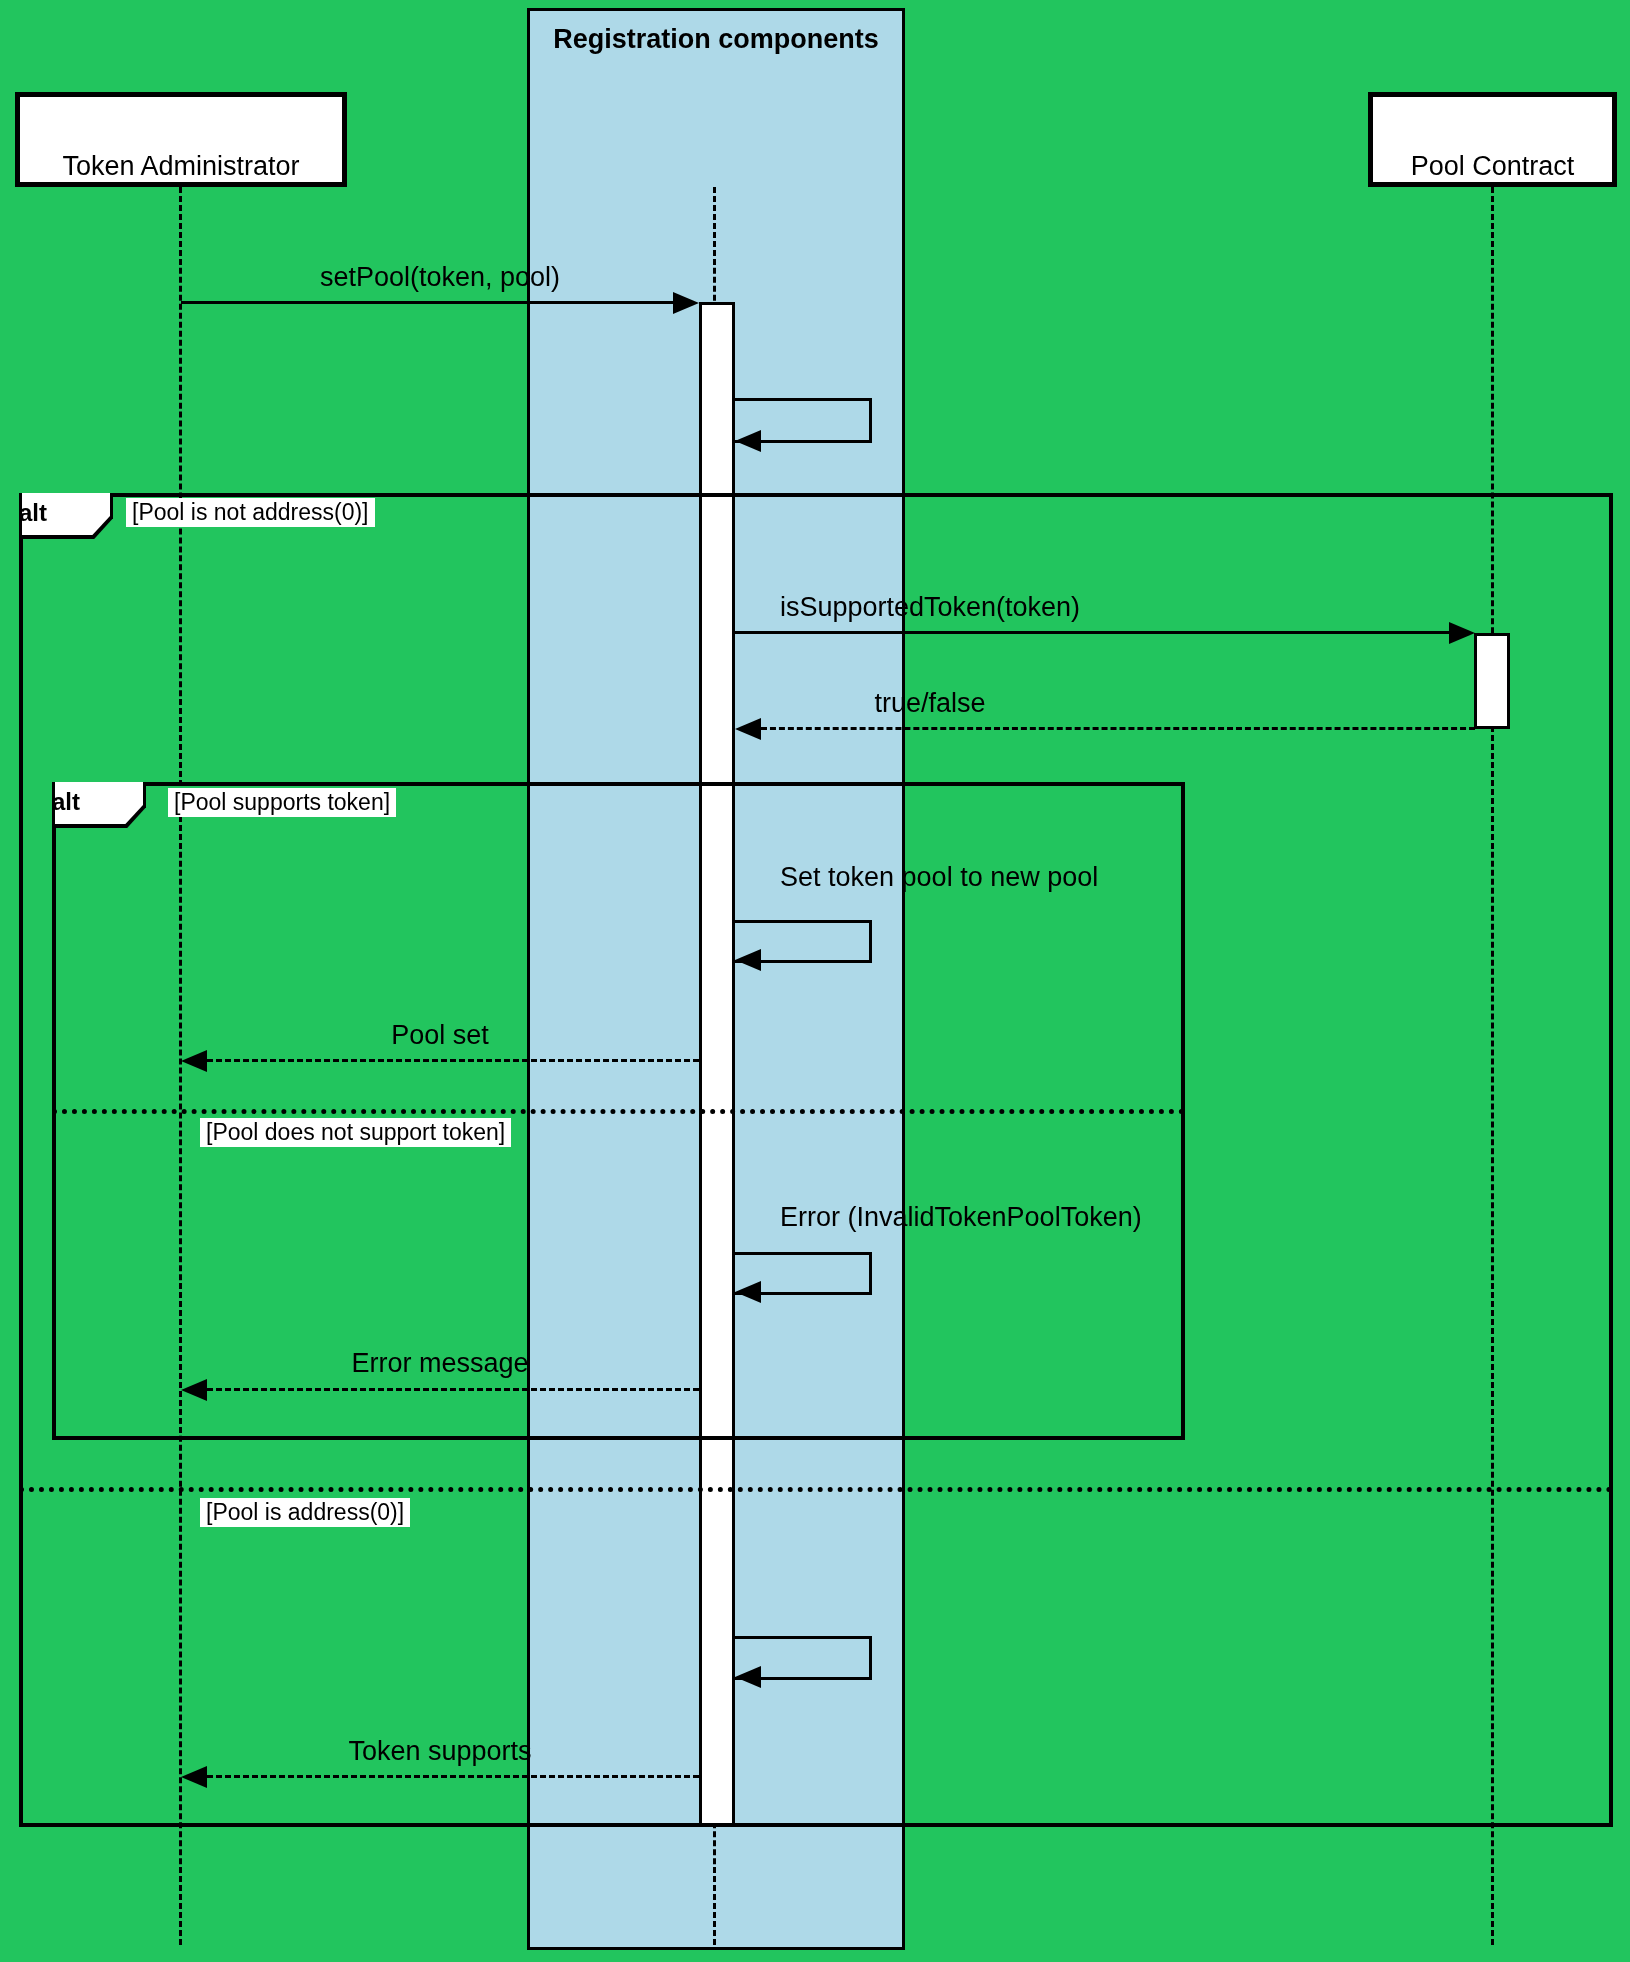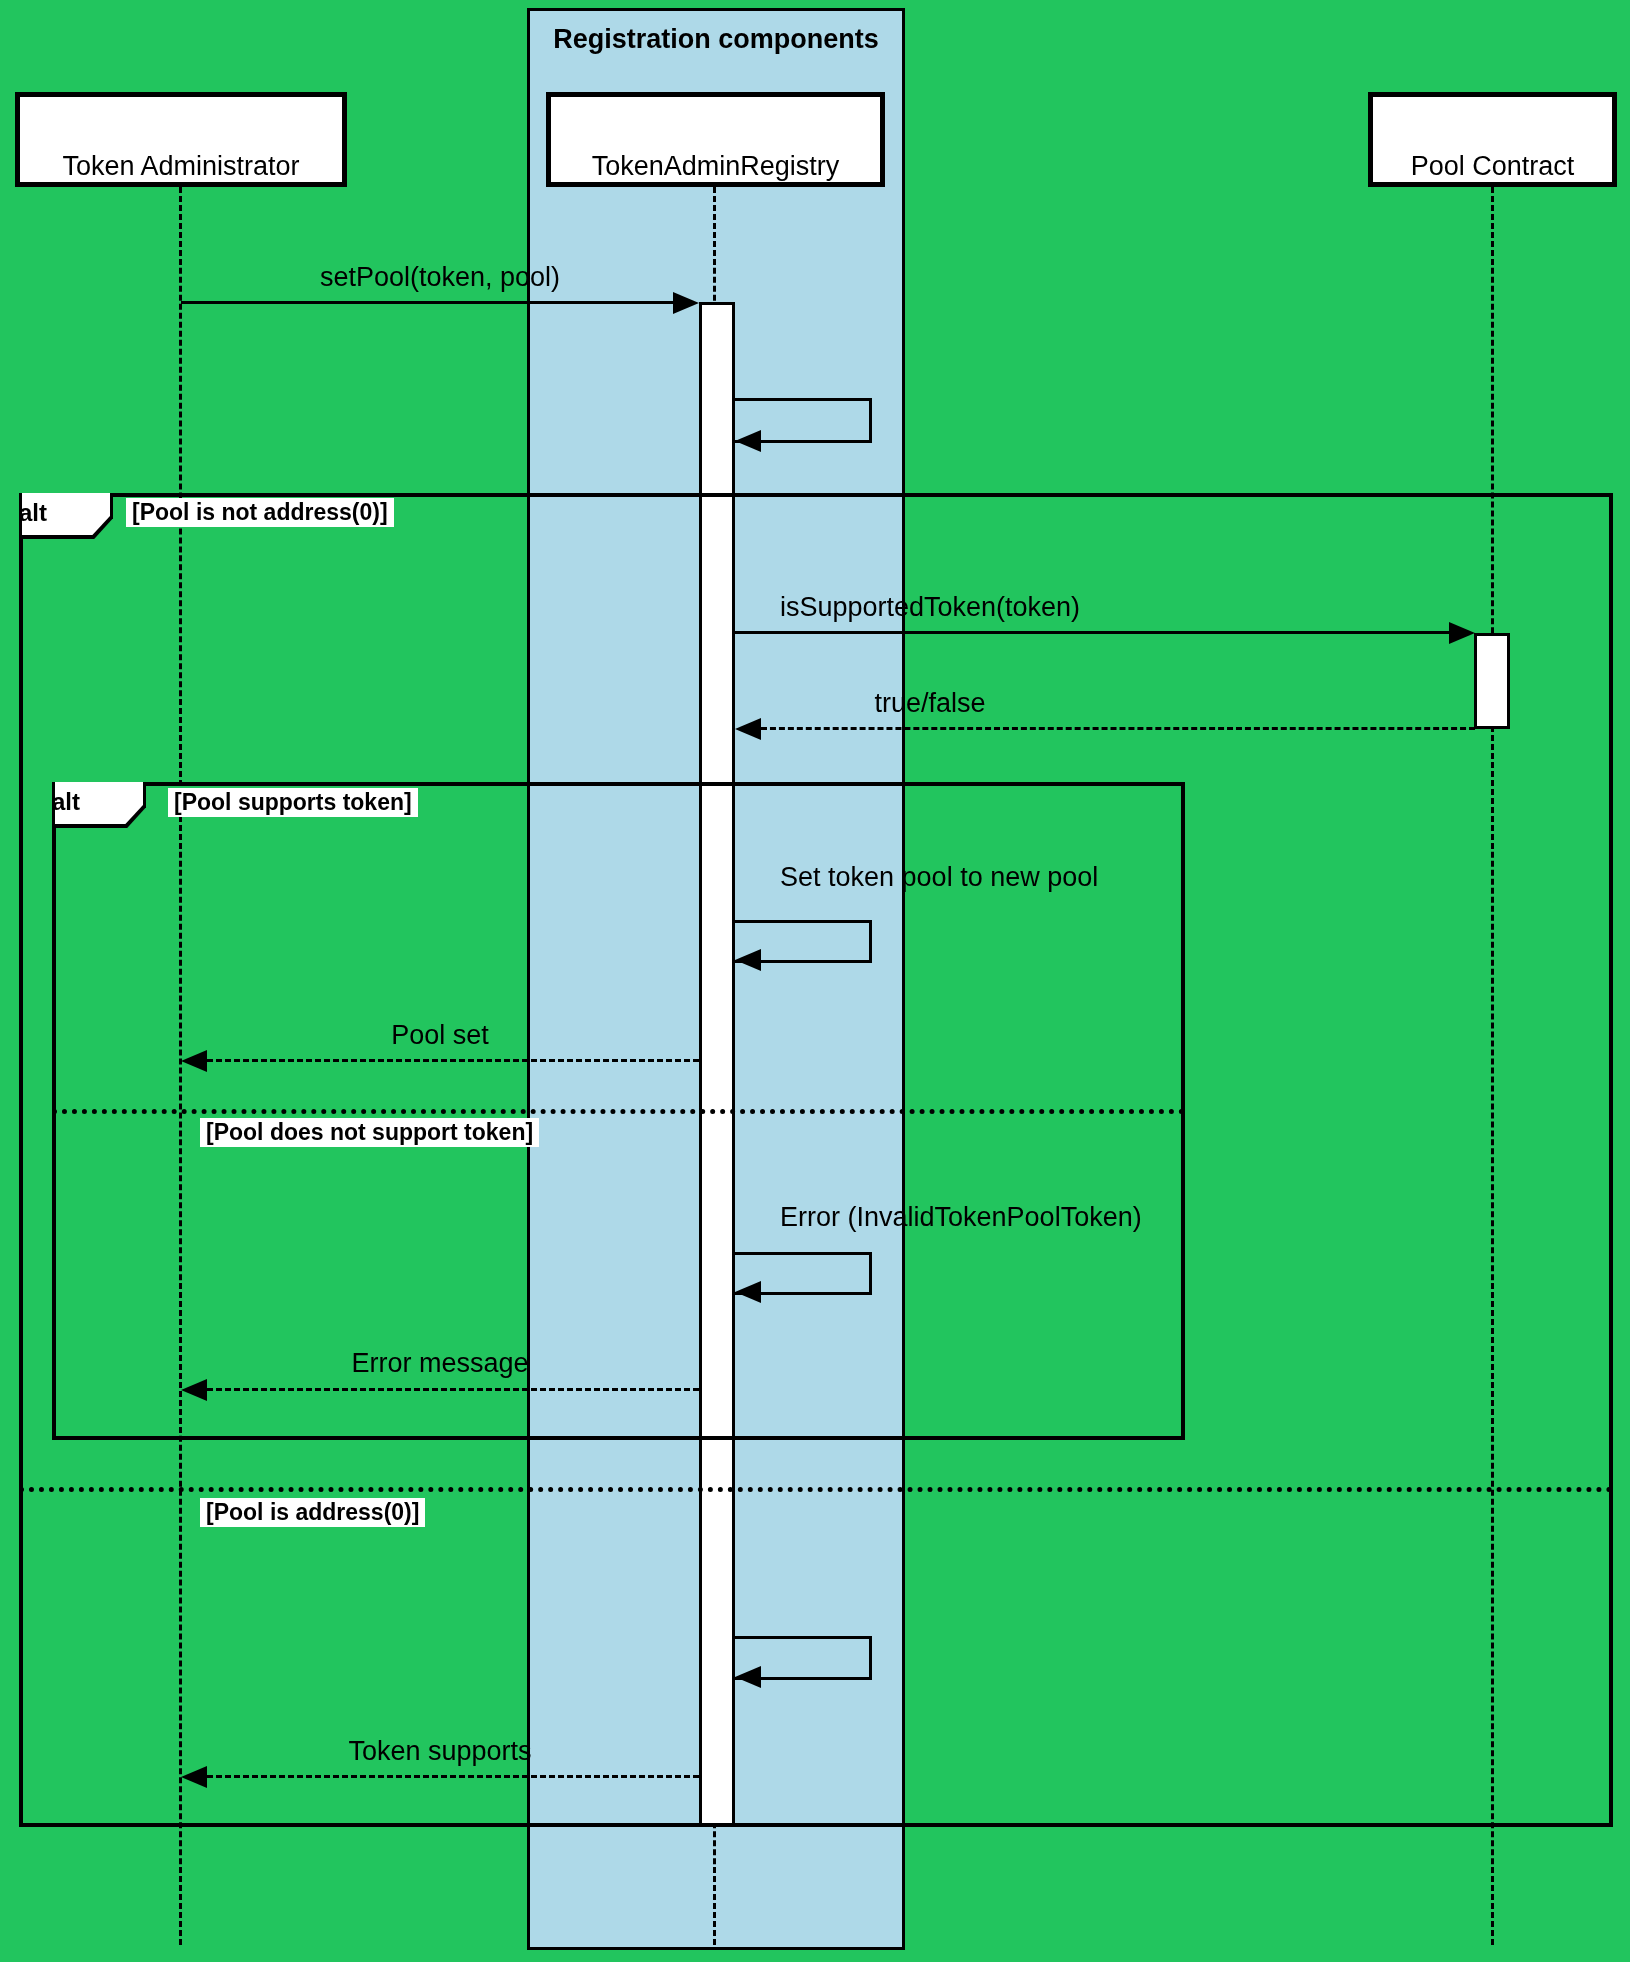--- a/index.html
+++ b/index.html
@@ -18,44 +18,41 @@
   
   .act{background:#fff;border:3px solid #000;box-sizing:border-box;z-index:3;}
   
   .frame{border:4px solid #000;box-sizing:border-box;background:transparent;z-index:4;}
   .tab{z-index:6;}
   .tab .shape{position:absolute;left:0;top:0;width:100%;height:100%;
     background:#000;clip-path:polygon(0 0,100% 0,100% 55%,80% 100%,0 100%);}
   .tab .shape-in{position:absolute;left:3px;top:0px;width:calc(100% - 6px);height:calc(100% - 4px);
     background:#fff;clip-path:polygon(0 0,100% 0,100% 55%,80% 100%,0 100%);}
   .tab .op{position:absolute;left:0;top:6px;width:80%;font-weight:bold;font-size:24px;}
-  .guard{font-weight:bold;font-size:23px;background:#fff;padding:1px 6px;z-index:6;white-space:nowrap;}
+  .guard{font-weight:normal;font-size:23px;background:#fff;padding:1px 6px;z-index:6;white-space:nowrap;}
   .divider{height:0;border-top:5px dotted #000;z-index:5;}
   
   .mlabel{font-size:27px;z-index:7;white-space:nowrap;}
   .mlabel.center{text-align:center;}
   .line-solid{height:0;border-top:3px solid #000;z-index:7;}
   .line-dashed{height:0;border-top:3px dashed #000;z-index:7;}
   .head-right{width:0;height:0;border-top:11px solid transparent;border-bottom:11px solid transparent;border-left:26px solid #000;z-index:8;}
   .head-left{width:0;height:0;border-top:11px solid transparent;border-bottom:11px solid transparent;border-right:26px solid #000;z-index:8;}
   .selfloop{border:3px solid #000;border-left:none;background:transparent;box-sizing:border-box;z-index:7;}
 </style>
 </head>
 <body>
 
 <div class="canvas">
 
   <div class="abs band"></div>
   <div class="abs band-title">Registration components</div>
 
   <div class="abs pbox" style="left:15px;top:92px;width:332px;height:95px;">
     <span>Token Administrator</span>
-  </div>
-  <div class="abs pbox" style="left:546px;top:92px;width:339px;height:95px;">
-    <span>TokenAdminRegistry</span>
   </div>
   <div class="abs pbox" style="left:1368px;top:92px;width:249px;height:95px;">
     <span>Pool Contract</span>
   </div>
 
   <div class="abs lifeline" style="left:179px;top:187px;height:1758px;"></div>
   <div class="abs lifeline" style="left:713px;top:187px;height:1758px;"></div>
   <div class="abs lifeline" style="left:1491px;top:187px;height:1758px;"></div>
 
   <div class="abs act" style="left:699px;top:302px;width:36px;height:1525px;"></div>

